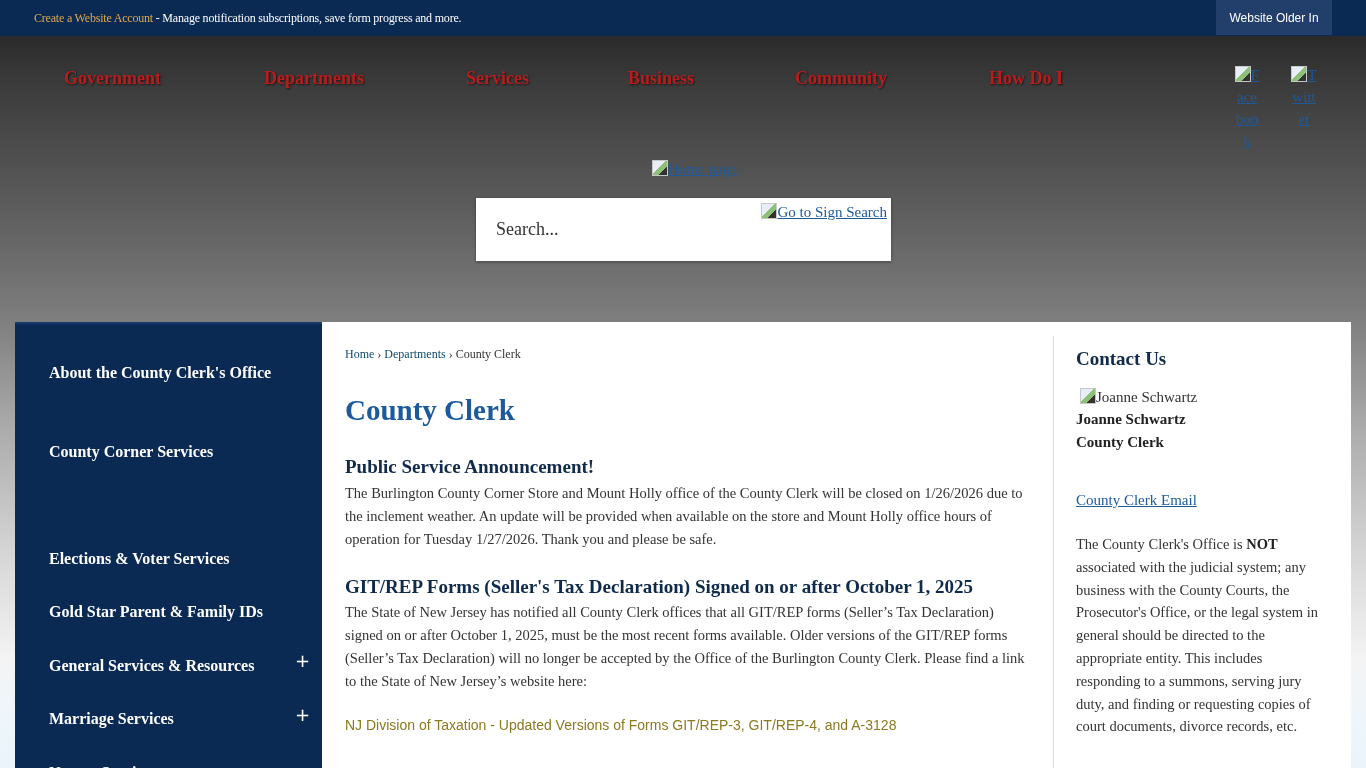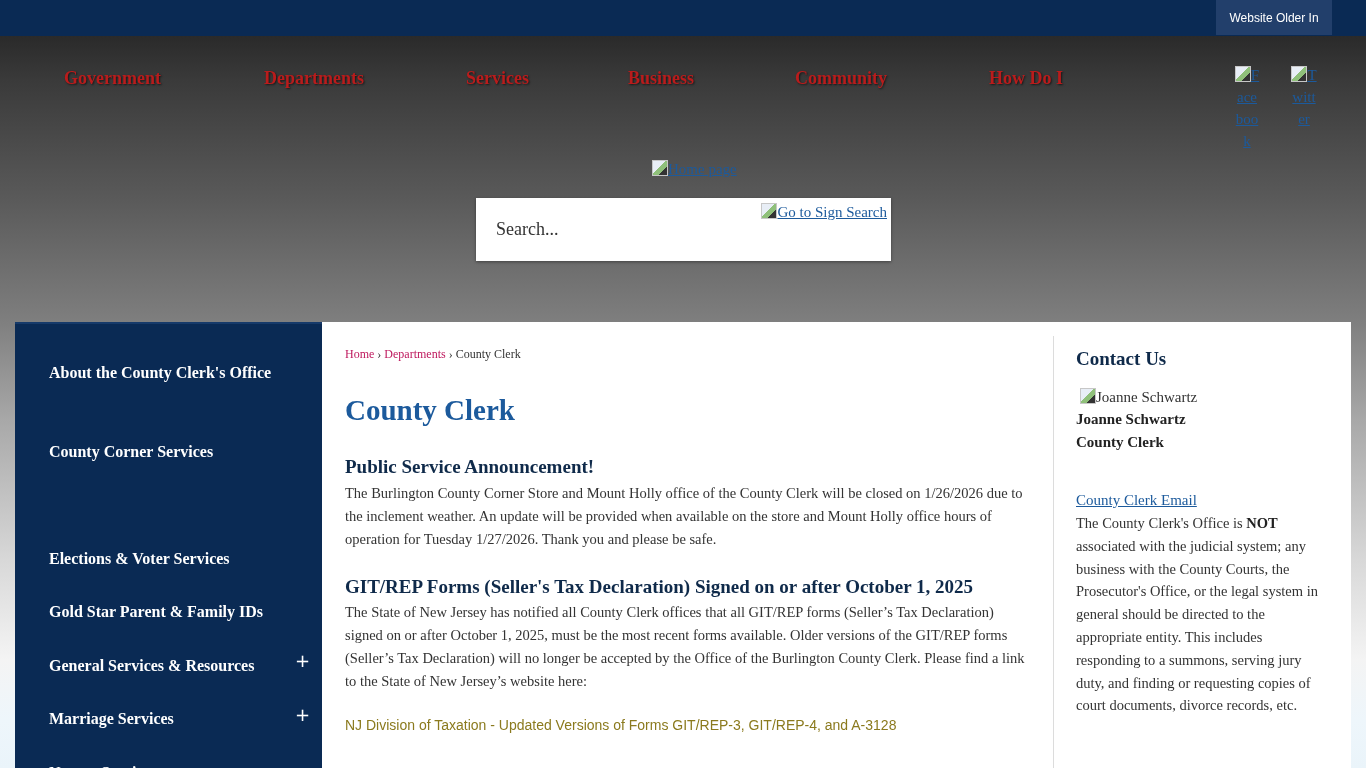--- a/index.html
+++ b/index.html
@@ -87,21 +87,21 @@
 
     
     .content {
       position: absolute; left: 322px; top: 322px; width: 1029px; height: 446px;
       background: #fff;
     }
     .breadcrumb {
       position: absolute; left: 23px; top: 25px;
       font-size: 12px; color: #333;
     }
-    .breadcrumb a { color: #be185d; text-decoration: none; margin-top: 32px; }
+    .breadcrumb a { color: #0c4a6e; text-decoration: none; margin-top: 32px; }
     .page-title {
       position: absolute; left: 23px; top: 72px;
       font-size: 29px; font-weight: bold; color: #1c5a9c;
     }
     .h2 {
       position: absolute; left: 23px;
       font-size: 19px; font-weight: bold; color: #0f2a4a;
     }
     .para {
       position: absolute; left: 23px; width: 690px;
@@ -117,27 +117,30 @@
       position: absolute; left: 731px; top: 14px; width: 1px; height: 432px;
       background: #dcdcdc;
     }
     .contact {
       position: absolute; left: 754px; top: 26px; width: 250px;
     }
     .contact h3 { font-size: 19px; font-weight: bold; color: #0f2a4a; margin-bottom: 16px; }
     .contact .photo { font-size: 15px; color: #333; margin-left: 4px; line-height: 22px; }
     .contact .name, .contact .role { font-size: 15px; font-weight: bold; color: #222; line-height: 23px; }
     .contact .email { display: block; margin-top: 35px; font-size: 15px; color: #1c5a9c; line-height: 23px; }
-    .contact .note { font-size: 14.5px; line-height: 22.8px; color: #333; }
+    .contact .note { margin-top: 21px; font-size: 14.5px; line-height: 22.8px; color: #333; }
     .contact .note b { color: #222; }
   </style>
 </head>
 <body>
 
 <div class="topbar">
+  <div class="msg">
+    <a class="acct" href="#">Create a Website Account</a><span> - Manage notification subscriptions, save form progress and more.</span>
+  </div>
   <a class="signin" href="#">Website Older In</a>
 </div>
 
 <nav>
   <a class="nav-item" href="#" style="left:64px">Government</a>
   <a class="nav-item" href="#" style="left:264px">Departments</a>
   <a class="nav-item" href="#" style="left:466px">Services</a>
   <a class="nav-item" href="#" style="left:628px">Business</a>
   <a class="nav-item" href="#" style="left:795px">Community</a>
   <a class="nav-item" href="#" style="left:989px">How Do I</a>

